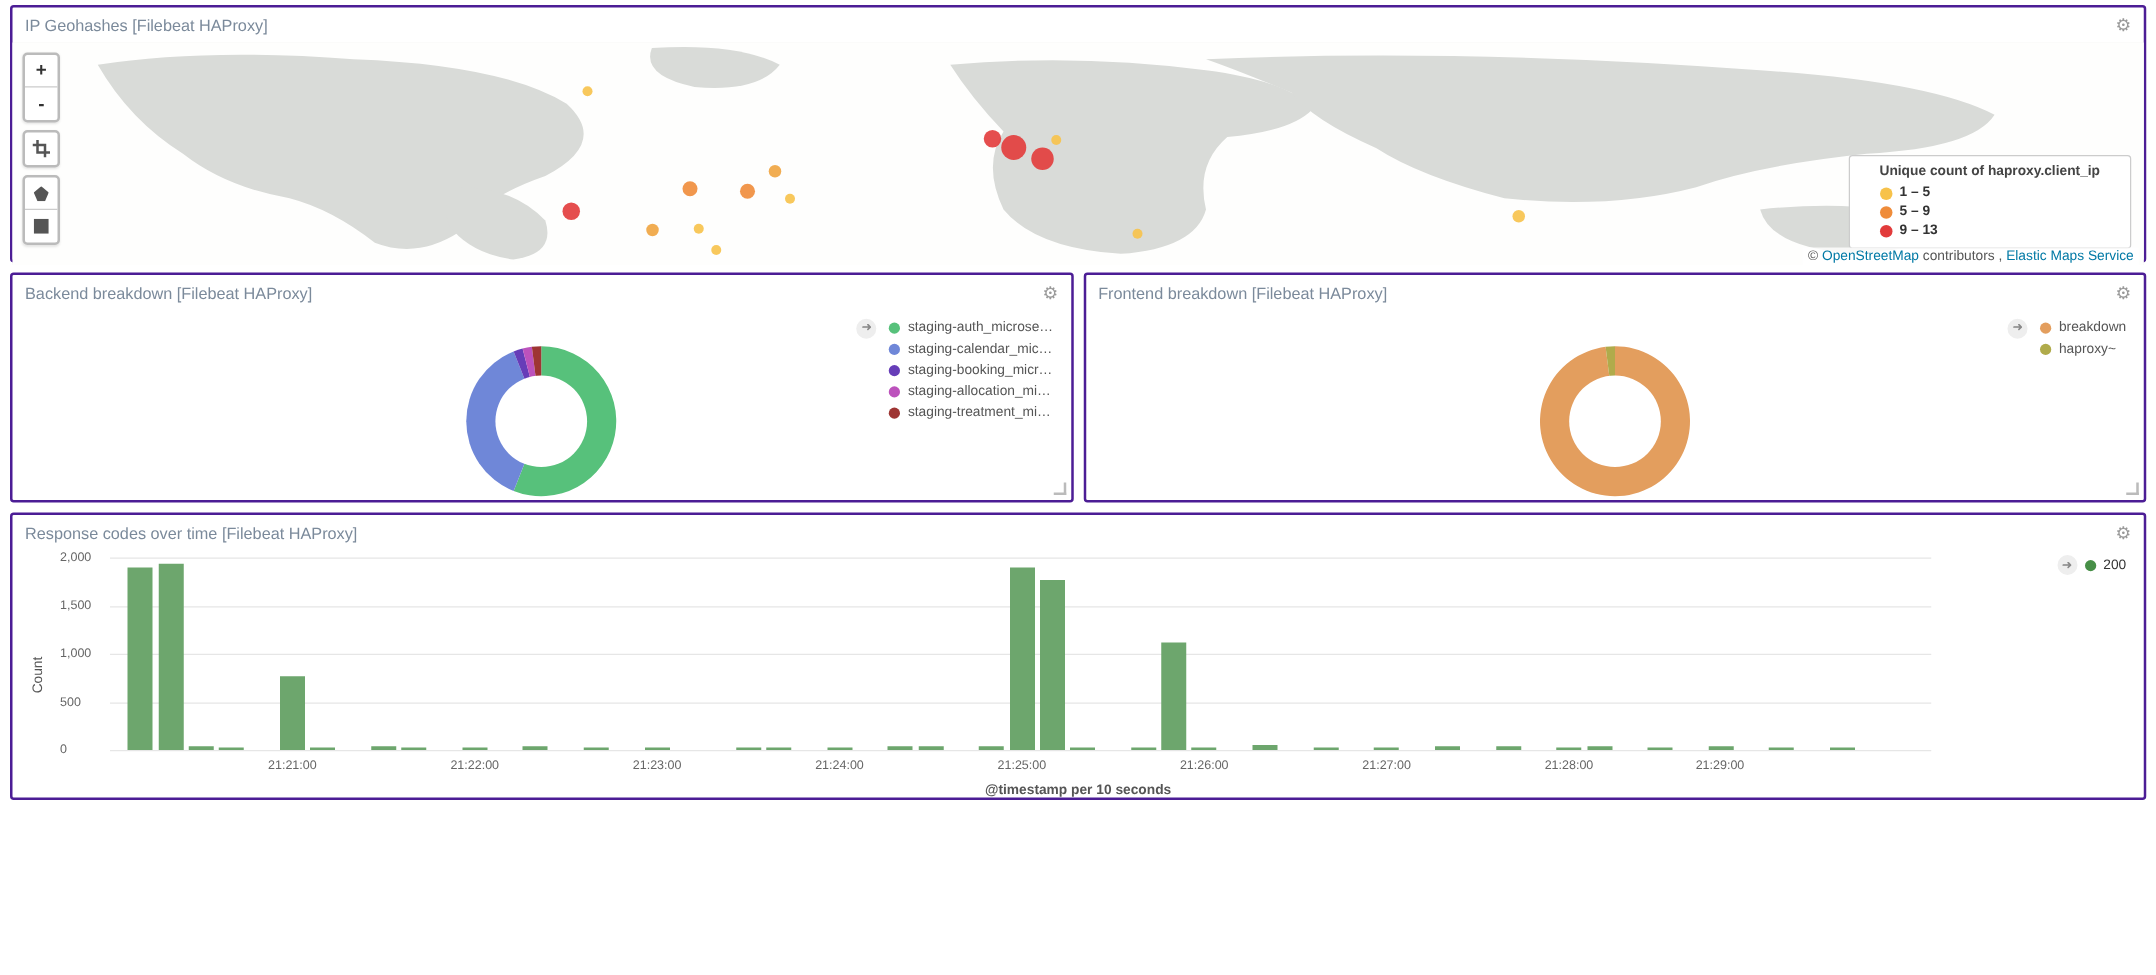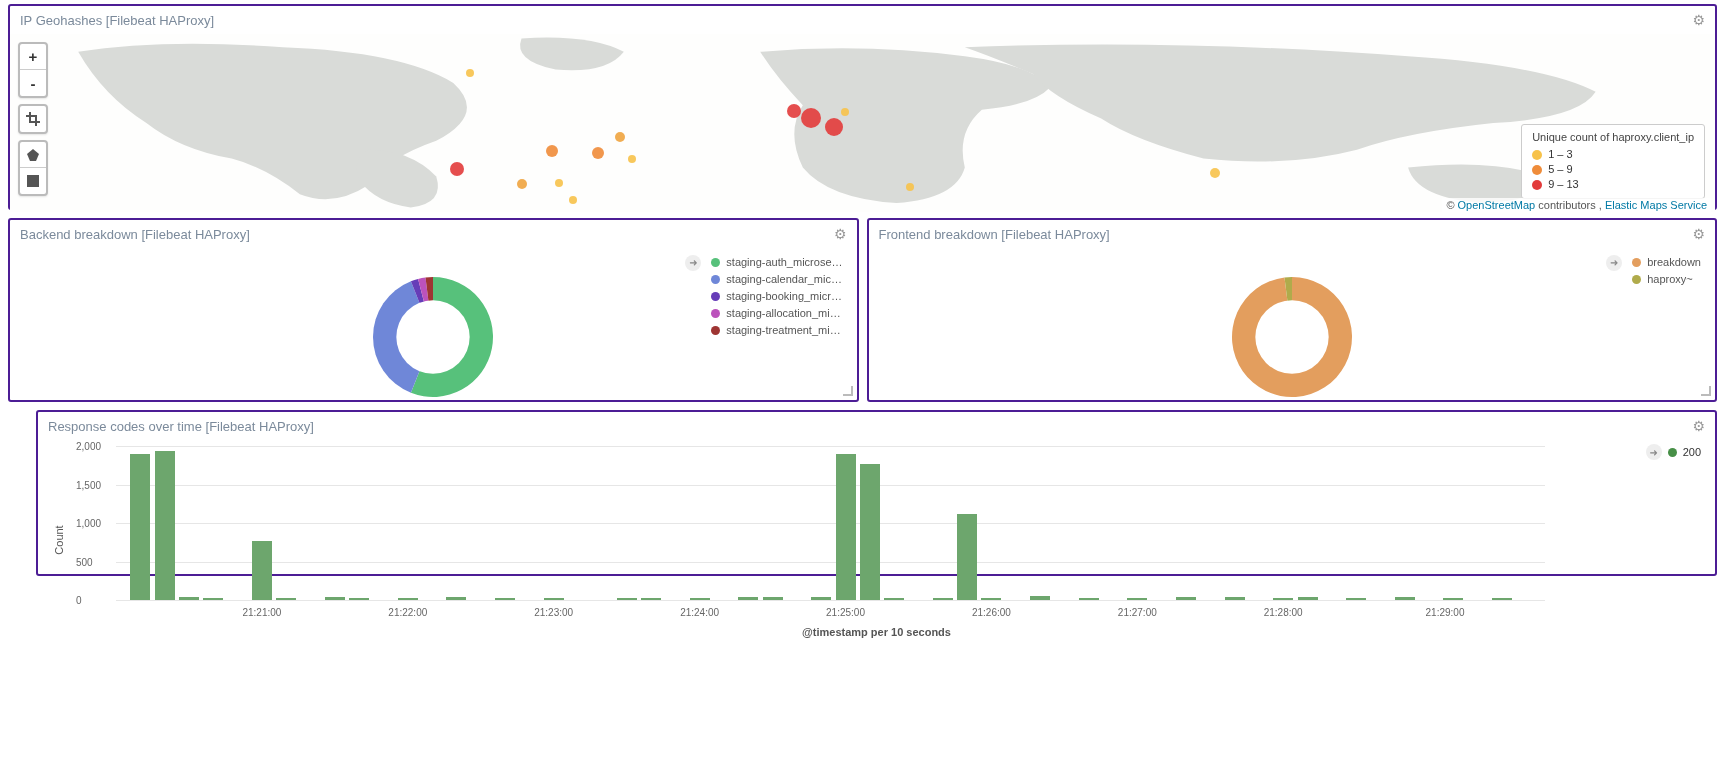--- a/index.html
+++ b/index.html
@@ -62,23 +62,24 @@
     cursor: pointer;
     border-bottom: 1px solid #ccc;
   }
   .map-btn:last-child { border-bottom: none; }
   .map-legend {
     position: absolute;
     right: 10px; top: 90px;
     background: #fff;
     border: 1px solid #ccc;
     border-radius: 3px;
-    padding: 6px 10px;
+    padding: 6px 24px;
     font-size: 11px;
     z-index: 5;
+    font-weight: bold;
   }
   .map-legend .lg-title { font-size: 11px; color: #444; margin-bottom: 4px; }
   .lg-row { display: flex; align-items: center; gap: 6px; line-height: 15px; }
   .lg-dot { width: 10px; height: 10px; border-radius: 50%; }
   .map-attr {
     position: absolute; right: 4px; bottom: 0;
     font-size: 11px; color: #555; background: rgba(255,255,255,.8);
     padding: 1px 4px;
     z-index: 5;
   }
@@ -108,21 +109,21 @@
   }
   .dl-row { display: flex; align-items: center; gap: 6px; line-height: 17px; }
   .dl-dot { width: 9px; height: 9px; border-radius: 50%; }
   .dl-arrow { width:16px; height:16px; border-radius:50%; background:#eee; display:flex; align-items:center; justify-content:center; color:#888; font-size:10px; margin-right:4px; cursor:pointer;}
   .resize-handle{
     position:absolute; right:4px; bottom:4px; width:10px; height:10px;
     border-right:2px solid #bbb; border-bottom:2px solid #bbb;
     cursor:nwse-resize;
   }
   
-  #bar-panel { height: 166px; margin-left: 28px; }
+  #bar-panel { height: 230px; }
   #bar-body { height: 200px; position: relative; padding: 4px 20px 4px 50px; }
   .bar-legend { position:absolute; right:14px; top:4px; font-size:11px; display:flex; align-items:center; gap:6px;}
   .bar-legend .dl-arrow{margin-right:0;}
   .y-axis-label{
     position:absolute; left:6px; top:50%; transform:translateY(-50%) rotate(-90deg);
     font-size:11px; color:#555;
   }
   .x-axis-label{
     position:absolute; left:50%; bottom:2px; transform:translateX(-50%);
     font-size:11px; color:#555; font-weight:600;
@@ -193,21 +194,21 @@
             </svg>
         </div>
       </div>
     </div>
 
     <div class="map-legend">
       <div class="lg-title">Unique count of haproxy.client_ip</div>
       <div id="map-legend-rows">
           <div class="lg-row">
             <span class="lg-dot" style="background:#f7c24a"></span>
-            <span>1 – 3</span>
+            <span>1 – 5</span>
           </div>
           <div class="lg-row">
             <span class="lg-dot" style="background:#ef8c3a"></span>
             <span>5 – 9</span>
           </div>
           <div class="lg-row">
             <span class="lg-dot" style="background:#e23b3b"></span>
             <span>9 – 13</span>
           </div>
         </div>
@@ -347,21 +348,21 @@
         <div class="y-grid" style="top: 0px;"></div>
         <div class="y-tick" style="top: 0px;">2,000</div>
         <div class="x-tick" style="left: 145.9px;">21:21:00</div>
         <div class="x-tick" style="left: 291.8px;">21:22:00</div>
         <div class="x-tick" style="left: 437.7px;">21:23:00</div>
         <div class="x-tick" style="left: 583.6px;">21:24:00</div>
         <div class="x-tick" style="left: 729.5px;">21:25:00</div>
         <div class="x-tick" style="left: 875.4px;">21:26:00</div>
         <div class="x-tick" style="left: 1021.3px;">21:27:00</div>
         <div class="x-tick" style="left: 1167.2px;">21:28:00</div>
-        <div class="x-tick" style="left: 1329px;">21:29:00</div>
+        <div class="x-tick" style="left: 1288px;">21:29:00</div>
         <div class="bar" style="left: 14.3167px; height: 146.3px; background: rgb(109, 166, 109);"></div>
         <div class="bar" style="left: 38.6333px; height: 149.38px; background: rgb(109, 166, 109);"></div>
         <div class="bar" style="left: 62.95px; height: 3.08px; background: rgb(109, 166, 109);"></div>
         <div class="bar" style="left: 87.2667px; height: 1.54px; background: rgb(109, 166, 109);"></div>
         <div class="bar" style="left: 135.9px; height: 58.52px; background: rgb(109, 166, 109);"></div>
         <div class="bar" style="left: 160.217px; height: 1.54px; background: rgb(109, 166, 109);"></div>
         <div class="bar" style="left: 208.85px; height: 3.08px; background: rgb(109, 166, 109);"></div>
         <div class="bar" style="left: 233.167px; height: 1.54px; background: rgb(109, 166, 109);"></div>
         <div class="bar" style="left: 281.8px; height: 2.31px; background: rgb(109, 166, 109);"></div>
         <div class="bar" style="left: 330.433px; height: 3.08px; background: rgb(109, 166, 109);"></div>

